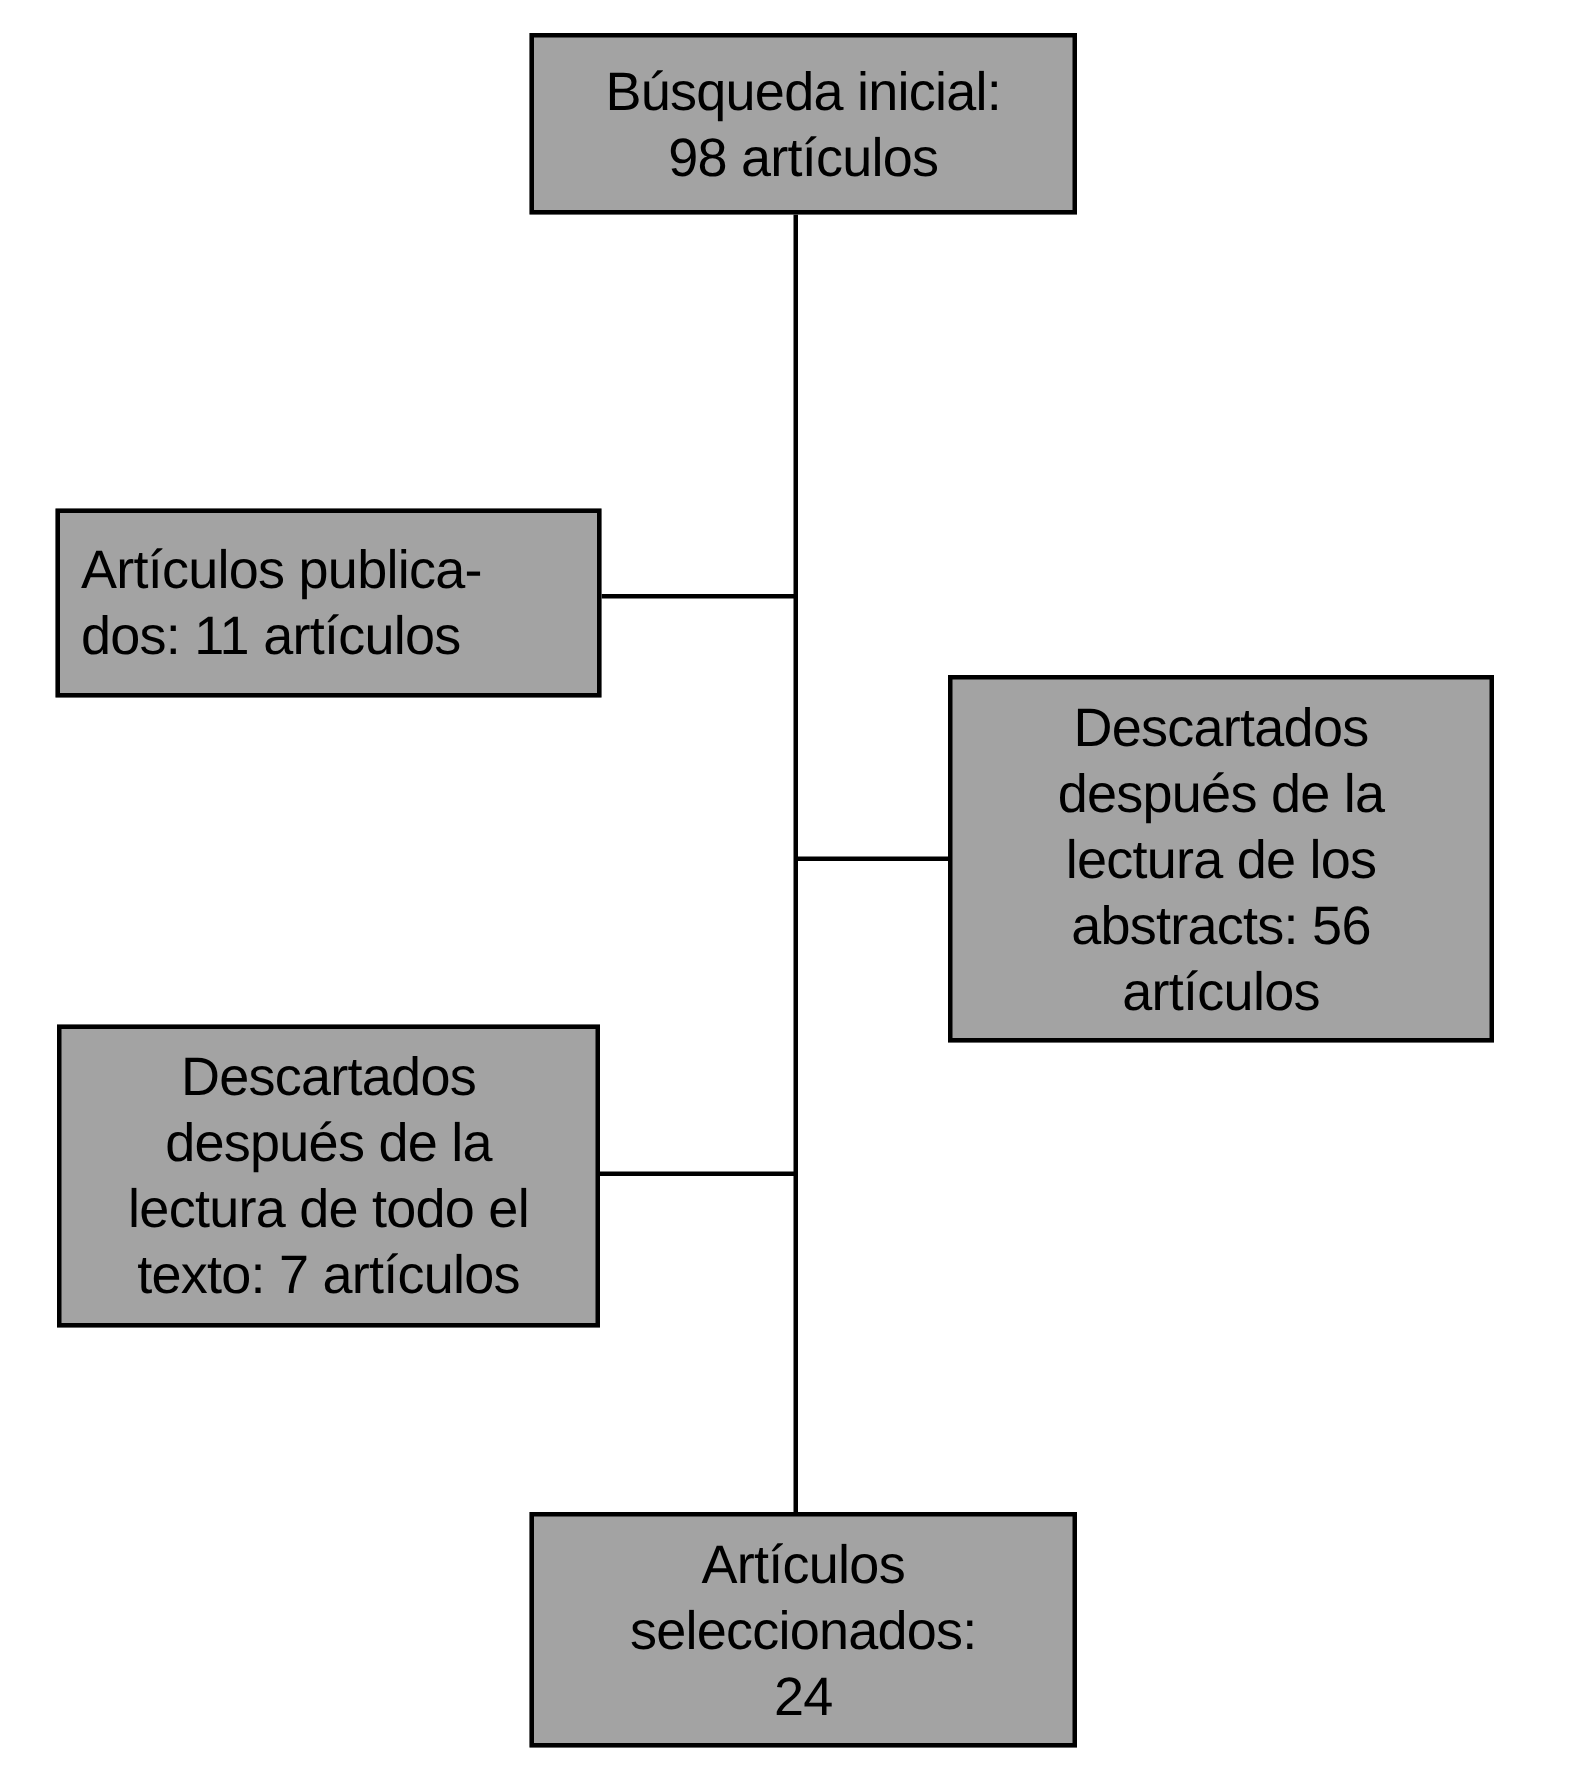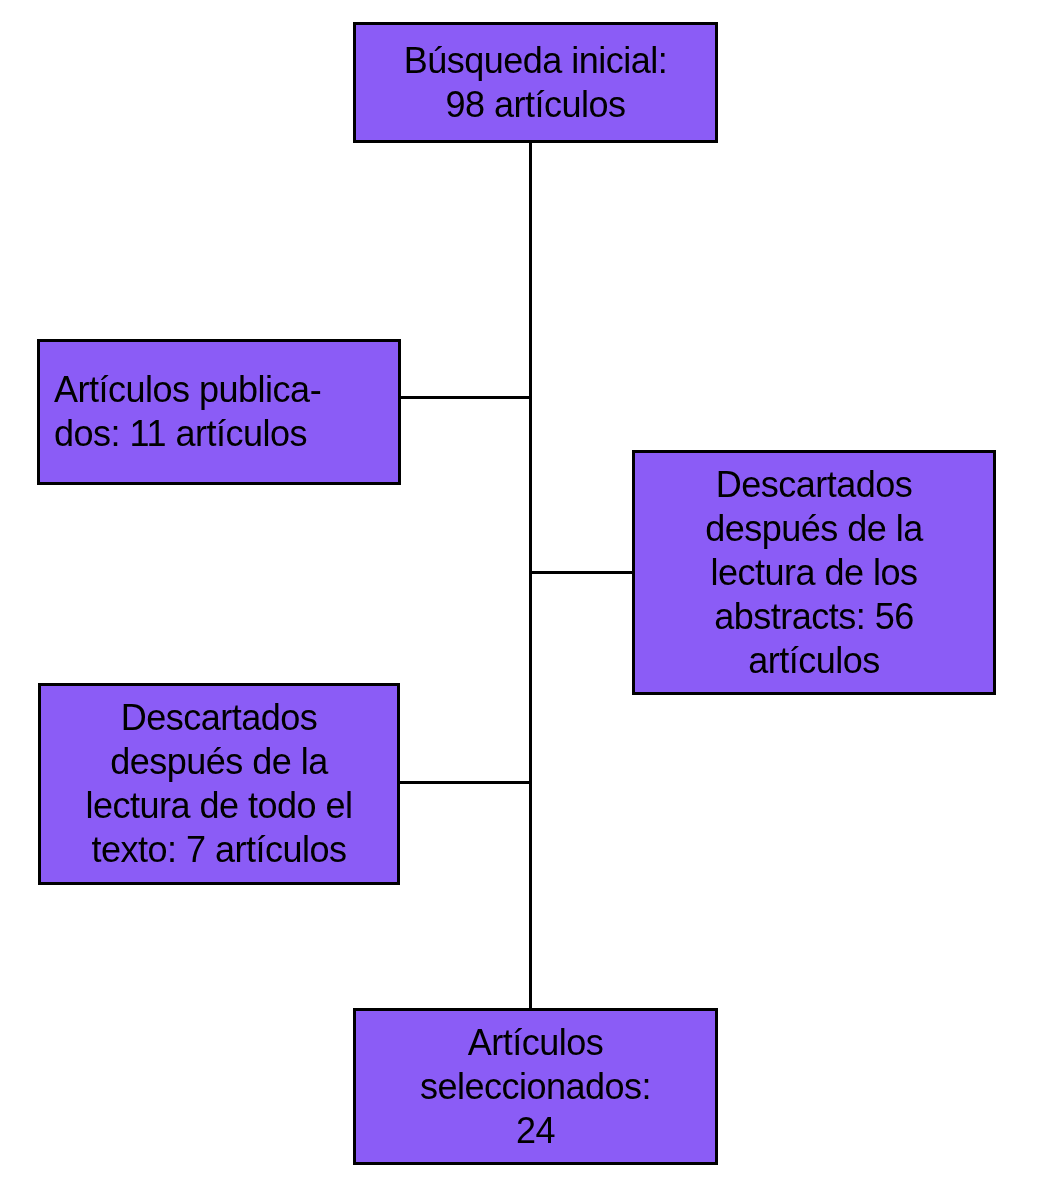--- a/index.html
+++ b/index.html
@@ -9,33 +9,33 @@
     width: 1051px;
     height: 1186px;
     background: #ffffff;
     font-family: "Liberation Sans", "DejaVu Sans", sans-serif;
     color: #000000;
     overflow: hidden;
   }
   .box {
     position: absolute;
     border: 3px solid #000000;
-    background: #8b5cf6;
+    background: #a3a3a3;
     display: flex;
     align-items: center;
     justify-content: center;
     text-align: center;
     font-size: 36px;
     line-height: 44px;
     letter-spacing: -0.5px;
     z-index: 2;
   }
   .box-text { white-space: pre-line; }
   .box-initial   { left: 353px; top: 22px;   width: 365px; height: 121px; }
-  .box-published { left: 37px;  top: 339px;  width: 364px; height: 146px;
+  .box-published { left: 37px;  top: 339px;  width: 364px; height: 126px;
                    justify-content: flex-start; text-align: left; padding-left: 14px; }
   .box-abstracts { left: 632px; top: 450px;  width: 364px; height: 245px; }
   .box-fulltext  { left: 38px;  top: 683px;  width: 362px; height: 202px; }
   .box-selected  { left: 353px; top: 1008px; width: 365px; height: 157px; }
   .line { position: absolute; background: #000000; z-index: 1; }
   .line-v  { left: 529px; top: 143px; width: 3px;   height: 866px; }
   .line-h1 { left: 401px; top: 396px; width: 129px; height: 3px; }
   .line-h2 { left: 531px; top: 571px; width: 101px; height: 3px; }
   .line-h3 { left: 400px; top: 781px; width: 130px; height: 3px; }
 </style>

